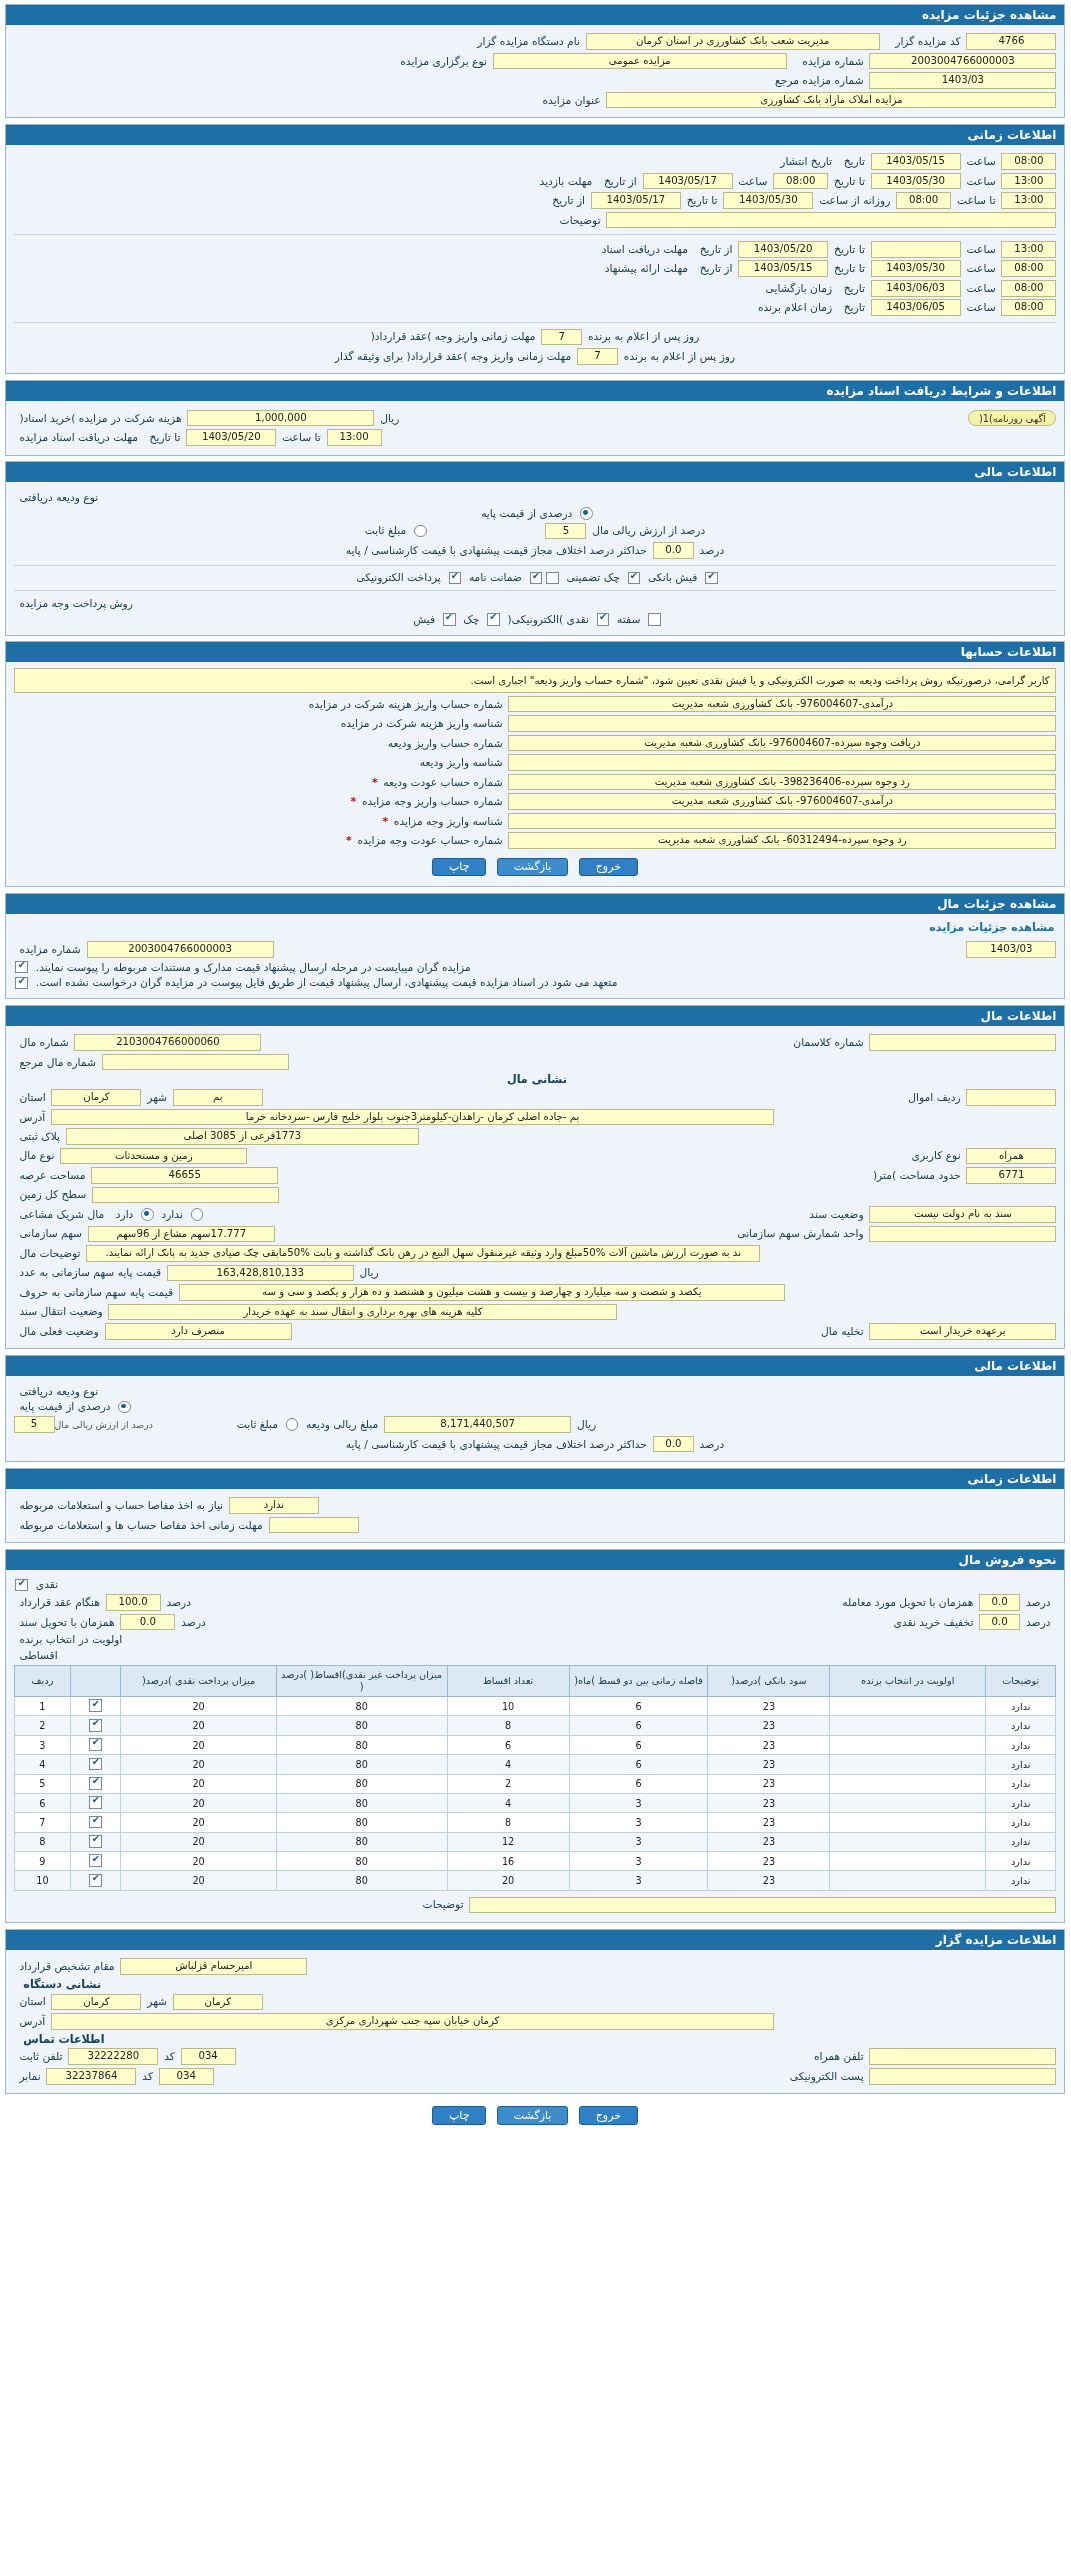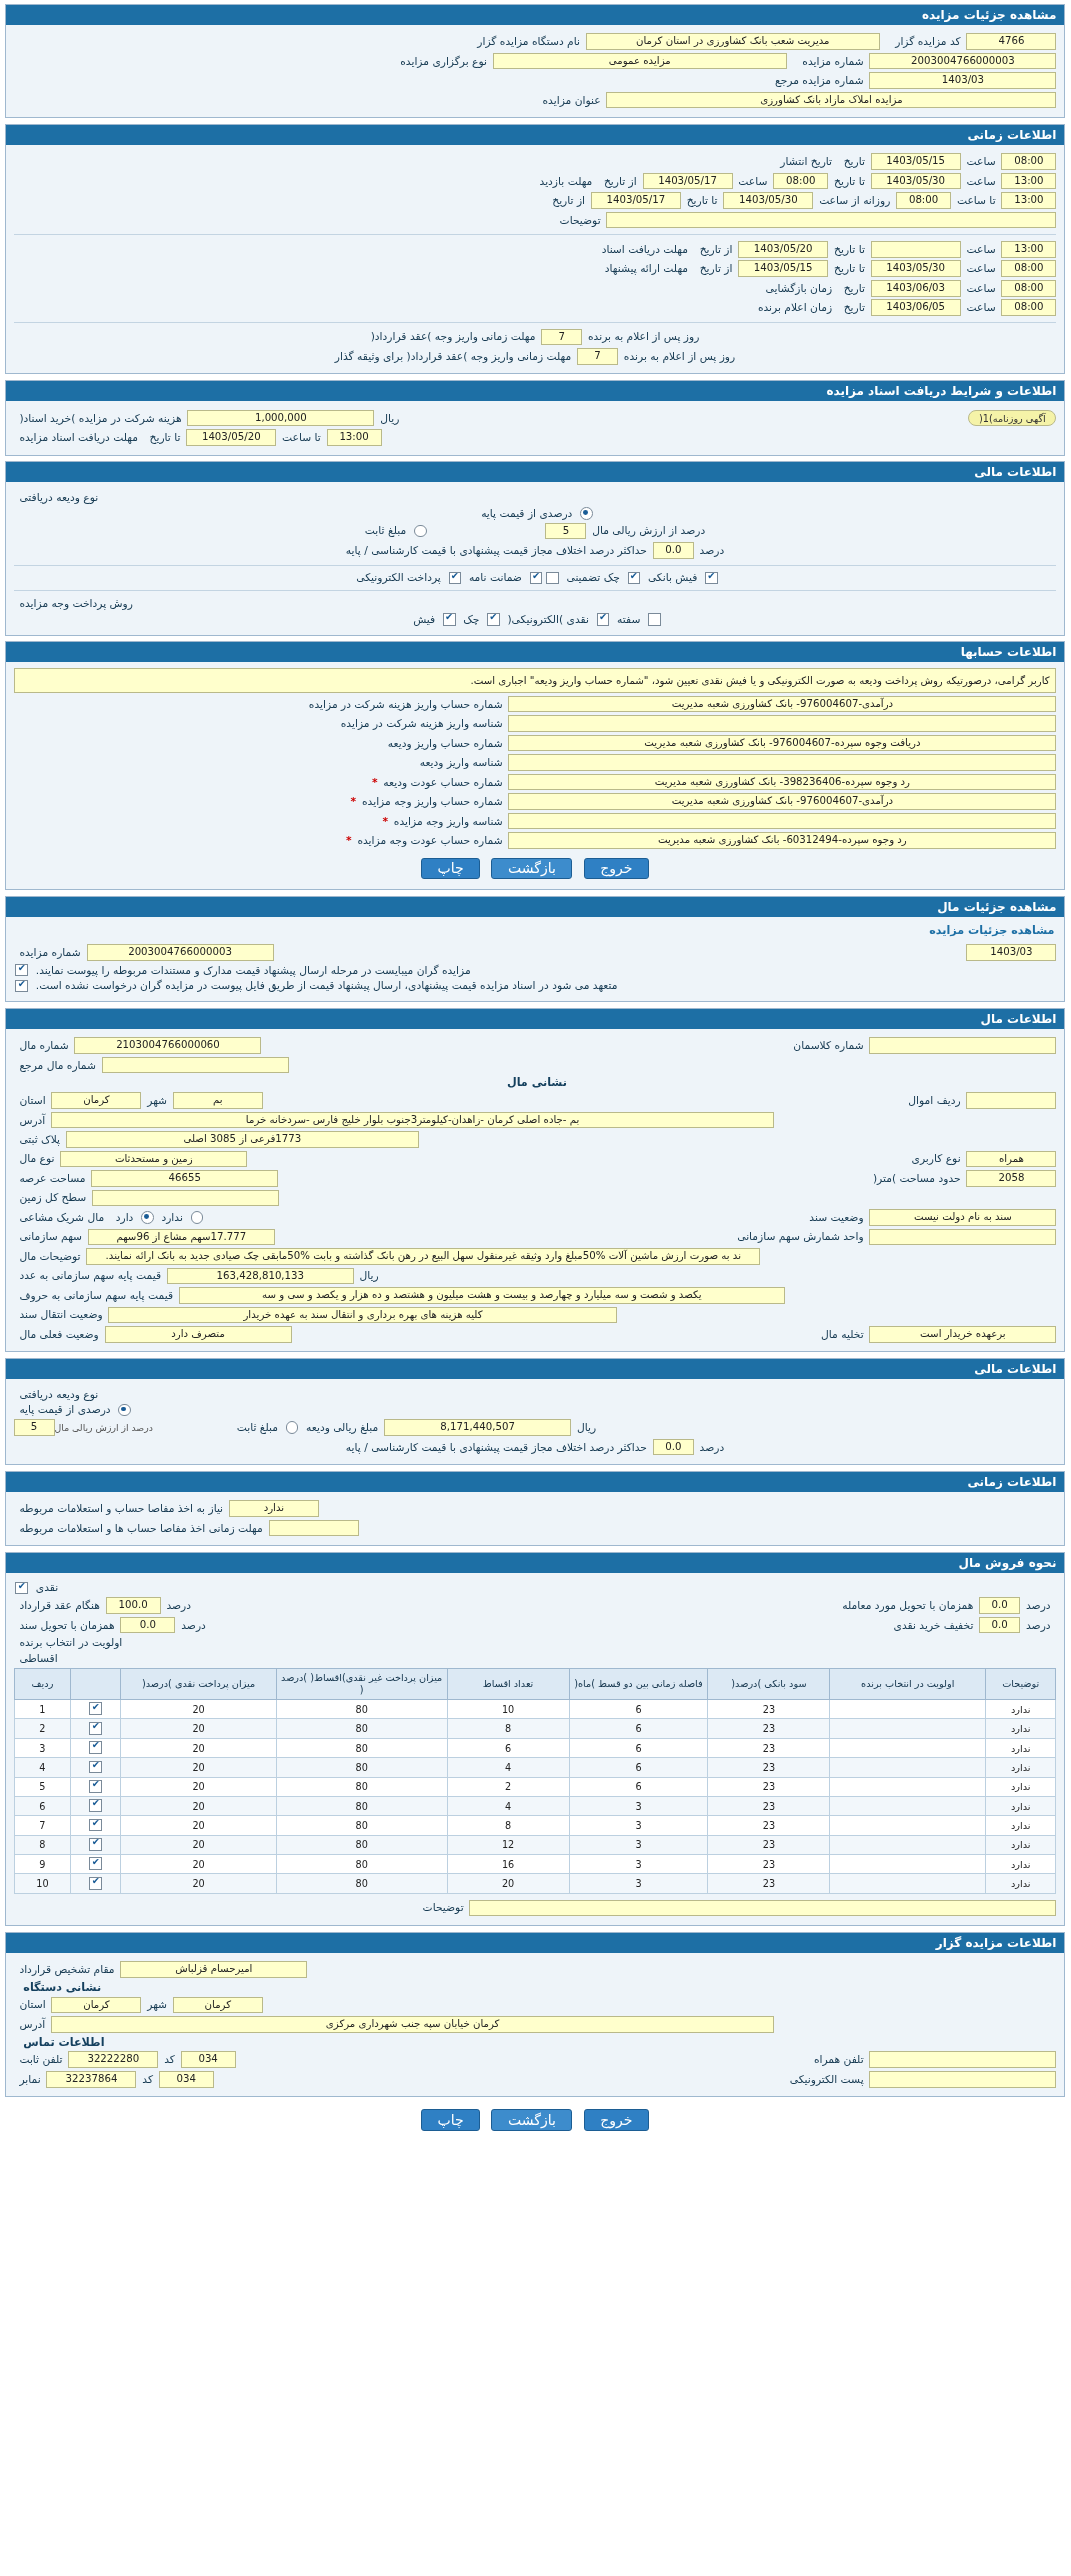--- a/index.html
+++ b/index.html
@@ -18,21 +18,21 @@
   .fld.xs{width:53px;}
   .fld.tiny{width:39px;}
   .fld.xl{width:448px;}
   .fld.xxl{width:546px;}
   .hr{border:0;border-top:1px solid #c3d4e2;margin:5.8px 0;}
   .chk{width:10.7px;height:10.7px;border:1px solid #7a8a99;background:#fff;display:inline-block;vertical-align:-1px;margin:0 1.9px;position:relative;}
   .chk.on:after{content:"\2714";position:absolute;left:0;right:0;top:-2.9px;font-size:9.7px;color:#1a5c96;text-align:center;}
   .rad{width:10.7px;height:10.7px;border:1px solid #7a8a99;background:#fff;border-radius:50%;display:inline-block;vertical-align:-1px;margin:0 1.9px;position:relative;}
   .rad.on:after{content:"";position:absolute;left:1.9px;top:1.9px;width:4.9px;height:4.9px;border-radius:50%;background:#1a5c96;}
   .btnbar{text-align:center;padding:5.8px 0 3.9px 0;}
-  .btn{display:inline-block;background:#2f80c4;color:#fff;border:1px solid #1c5d93;border-radius:2.9px;font-size:14px;padding:1.9px 15.6px;margin:0 3.9px;cursor:pointer;}
+  .btn{display:inline-block;background:#2f80c4;color:#fff;border:1px solid #1c5d93;border-radius:2.9px;font-size:11px;padding:1.9px 15.6px;margin:0 3.9px;cursor:pointer;}
   .btn.gray{background:#3d8ccc;}
   table.grid{border-collapse:collapse;width:100%;background:#fff;}
   table.grid th{background:#dce9f4;border:1px solid #9fb8cf;font-size:9.7px;padding:2.9px 1.9px;font-weight:normal;color:#13344c;line-height:1.25;}
   table.grid td{border:1px solid #bcd0e0;font-size:9.7px;padding:1.9px;text-align:center;color:#222;height:14.6px;}
   table.grid tr:nth-child(even) td{background:#f2f7fb;}
   .yellowbtn{background:#f5f3a8;border:1px solid #b9b98a;border-radius:9.7px;font-size:9.7px;padding:1.9px 9.7px;display:inline-block;color:#333;cursor:pointer;}
   .t-right{text-align:right;}
   .grow{flex:1;}
   .sp{width:9.7px;display:inline-block;}
   .sub-head{font-weight:bold;color:#1d6fa5;font-size:11.2px;padding:1.9px 1.9px 3.9px 0;}
@@ -335,21 +335,21 @@
         <div class="lbl">پلاک ثبتی</div>
       </div>
       <div class="row">
         <div class="fld sm">همراه</div>
         <div class="lbl">نوع کاربری</div>
         <div class="grow"></div>
         <div class="fld med">زمین و مستحدثات</div>
         <div class="lbl">نوع مال</div>
       </div>
       <div class="row">
-        <div class="fld sm">2058</div>
+        <div class="fld sm">6771</div>
         <div class="lbl">حدود مساحت )متر(</div>
         <div class="grow"></div>
         <div class="fld med">46655</div>
         <div class="lbl">مساحت عرصه</div>
       </div>
       <div class="row">
         <div class="grow"></div>
         <div class="fld med"></div>
         <div class="lbl">سطح کل زمین</div>
       </div>

